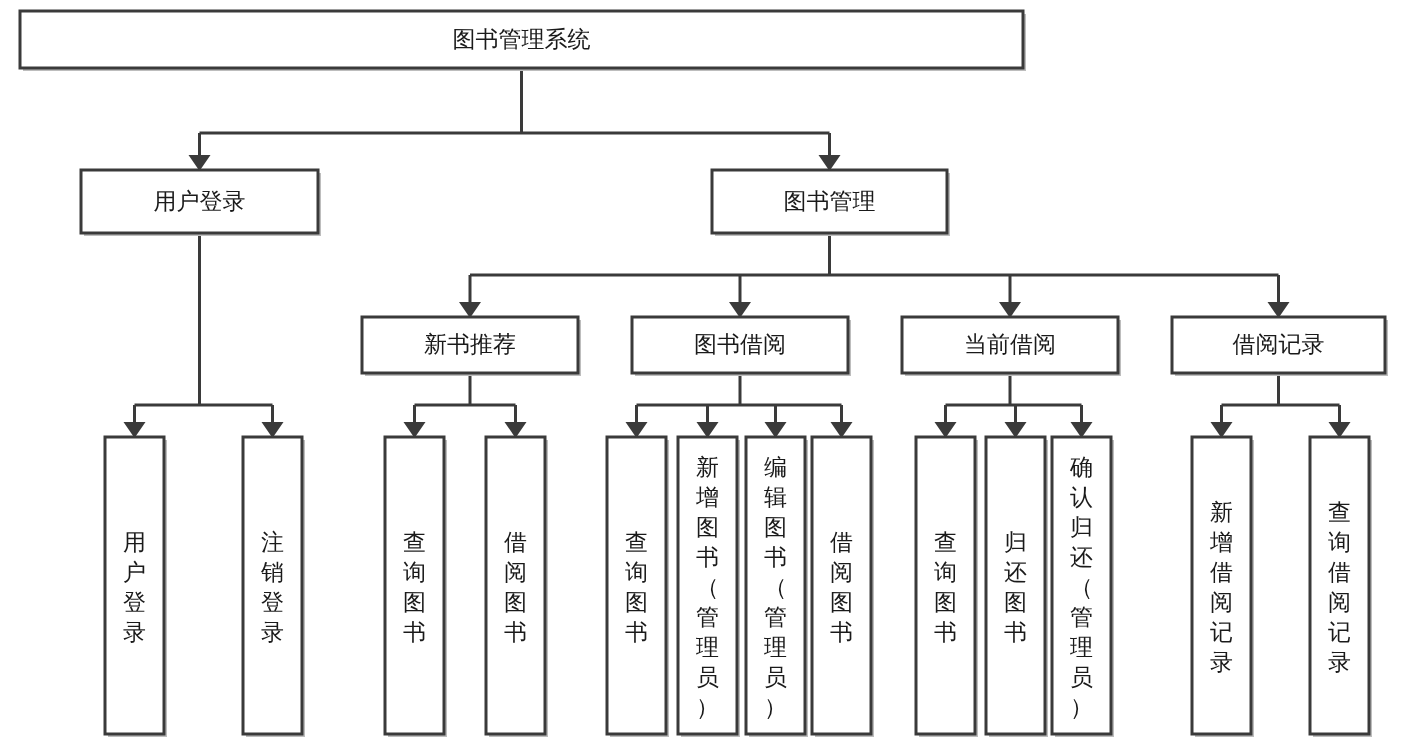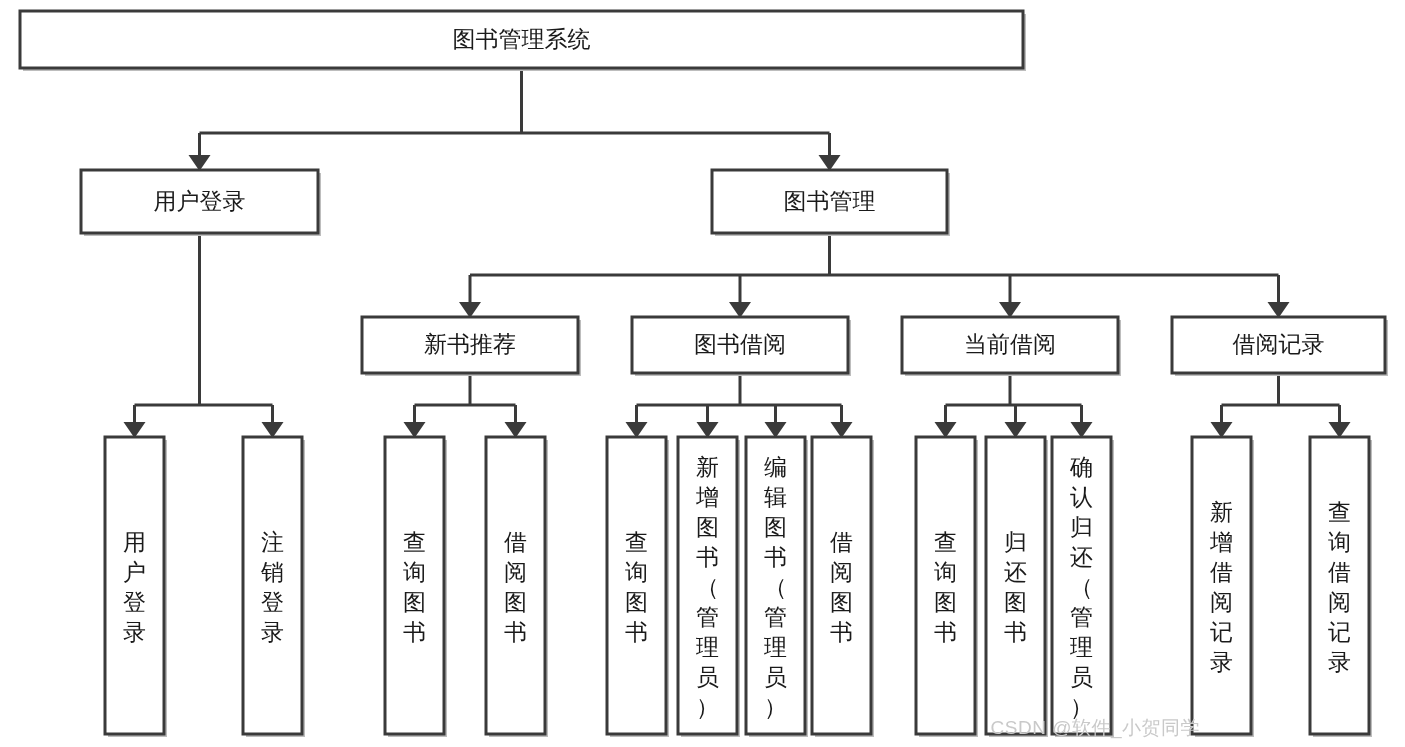--- a/index.html
+++ b/index.html
@@ -226,14 +226,13 @@
           <rect class="node-rect" x="1192" y="437" width="59" height="297"></rect>
           <text class="node-label-v" x="1221.5" y="519.5"><tspan x="1221.5" dy="0">新</tspan><tspan x="1221.5" dy="30">增</tspan><tspan x="1221.5" dy="30">借</tspan><tspan x="1221.5" dy="30">阅</tspan><tspan x="1221.5" dy="30">记</tspan><tspan x="1221.5" dy="30">录</tspan></text>
         </g>
         <g>
           <rect class="node-shadow" x="1313" y="440" width="59" height="297"></rect>
           <rect class="node-rect" x="1310" y="437" width="59" height="297"></rect>
           <text class="node-label-v" x="1339.5" y="519.5"><tspan x="1339.5" dy="0">查</tspan><tspan x="1339.5" dy="30">询</tspan><tspan x="1339.5" dy="30">借</tspan><tspan x="1339.5" dy="30">阅</tspan><tspan x="1339.5" dy="30">记</tspan><tspan x="1339.5" dy="30">录</tspan></text>
         </g>
       </g>
   </svg>
-  <div class="watermark">CSDN @软件_小贺同学</div>
 </div>
 
 </body></html>

